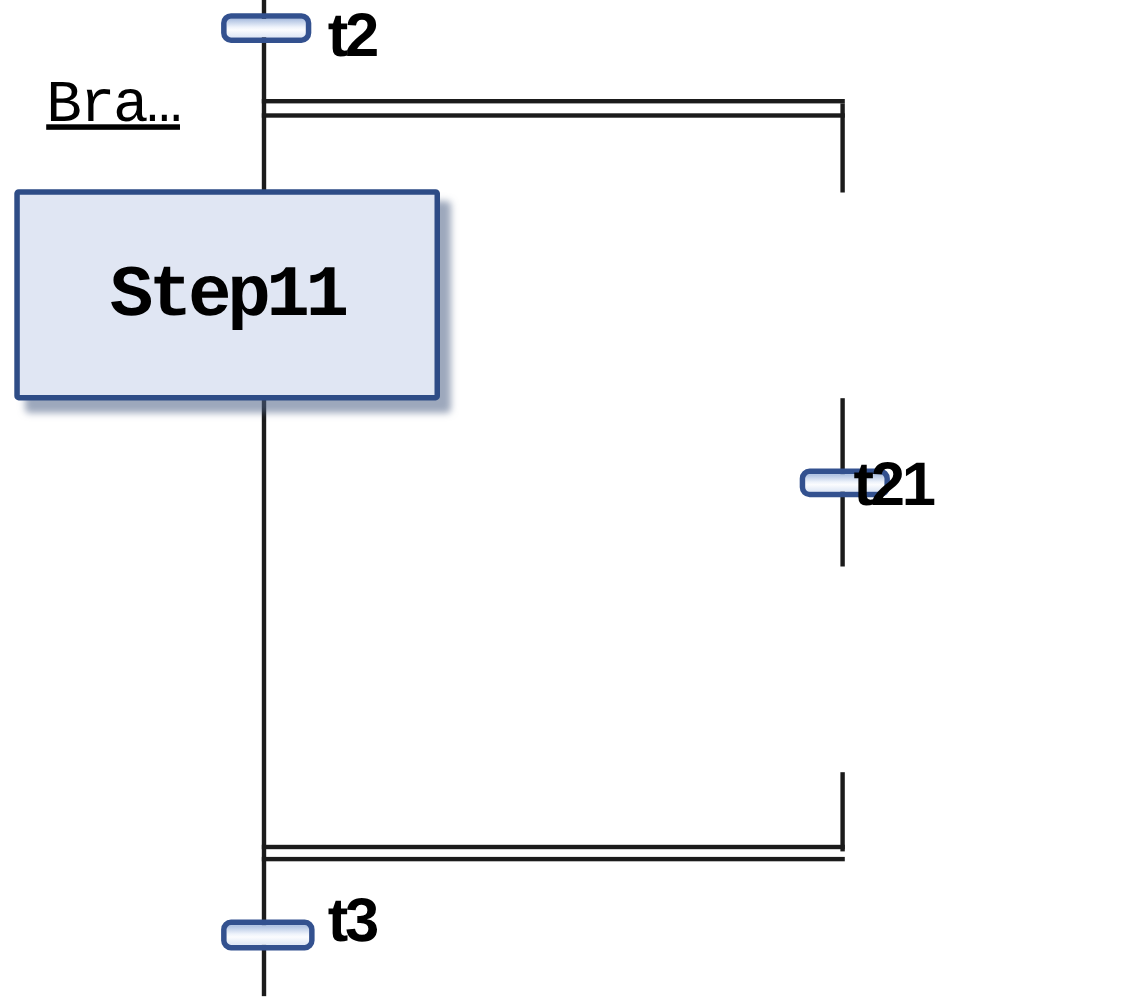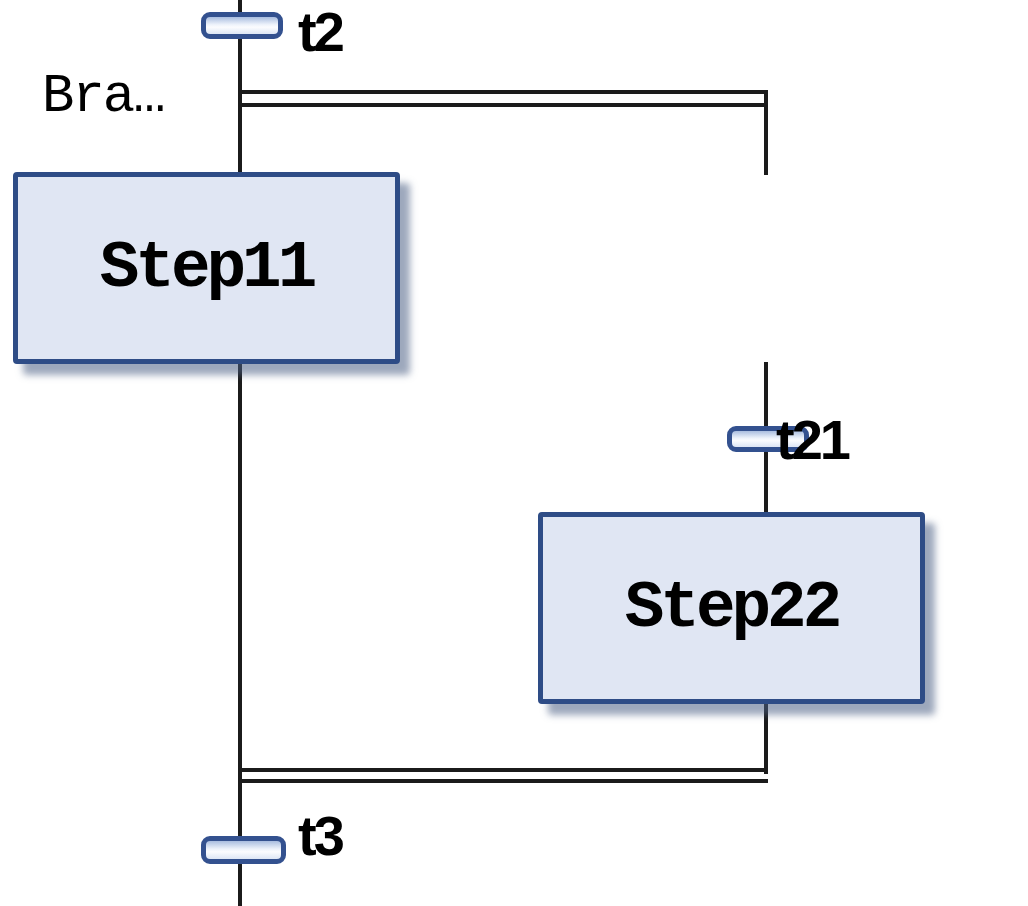--- a/index.html
+++ b/index.html
@@ -40,20 +40,21 @@
     position:absolute;
     font-weight:bold; font-size:56px; letter-spacing:-3px;
     color:#000000; line-height:1; white-space:nowrap;
     font-family:Liberation Sans, sans-serif;
   }
   .branch-name {
     position:absolute;
     font-weight:normal; font-size:54px; letter-spacing:-2px;
     color:#000000; line-height:1; white-space:nowrap;
     font-family:"Liberation Mono", monospace;
+    text-decoration:underline;
   }
 </style>
 </head>
 <body>
 
 <div id="canvas">
 
   <div class="vline" style="left:238px; top:0; height:175px;"></div>
   <div class="vline" style="left:238px; top:362px; height:544px;"></div>
   <div class="vline" style="left:764px; top:94px; height:81px;"></div>
@@ -68,20 +69,17 @@
   <div class="tbar" style="left:201px; top:12px;"></div>
   <div class="tlabel" style="left:298px; top:4px;">t2</div>
 
   <div class="step" style="left:13px; top:172px;">
     <span class="step-label">Step11</span>
   </div>
 
   <div class="tbar" style="left:727px; top:426px; height:26px;"></div>
   <div class="tlabel" style="left:776px; top:412px;">t21</div>
 
-  <div class="step" style="left:538px; top:512px;">
-    <span class="step-label">Step22</span>
-  </div>
 
   <div class="tbar" style="left:201px; top:836px; width:85px; height:28px;"></div>
   <div class="tlabel" style="left:298px; top:808px;">t3</div>
 
 </div>
 
 </body></html>

